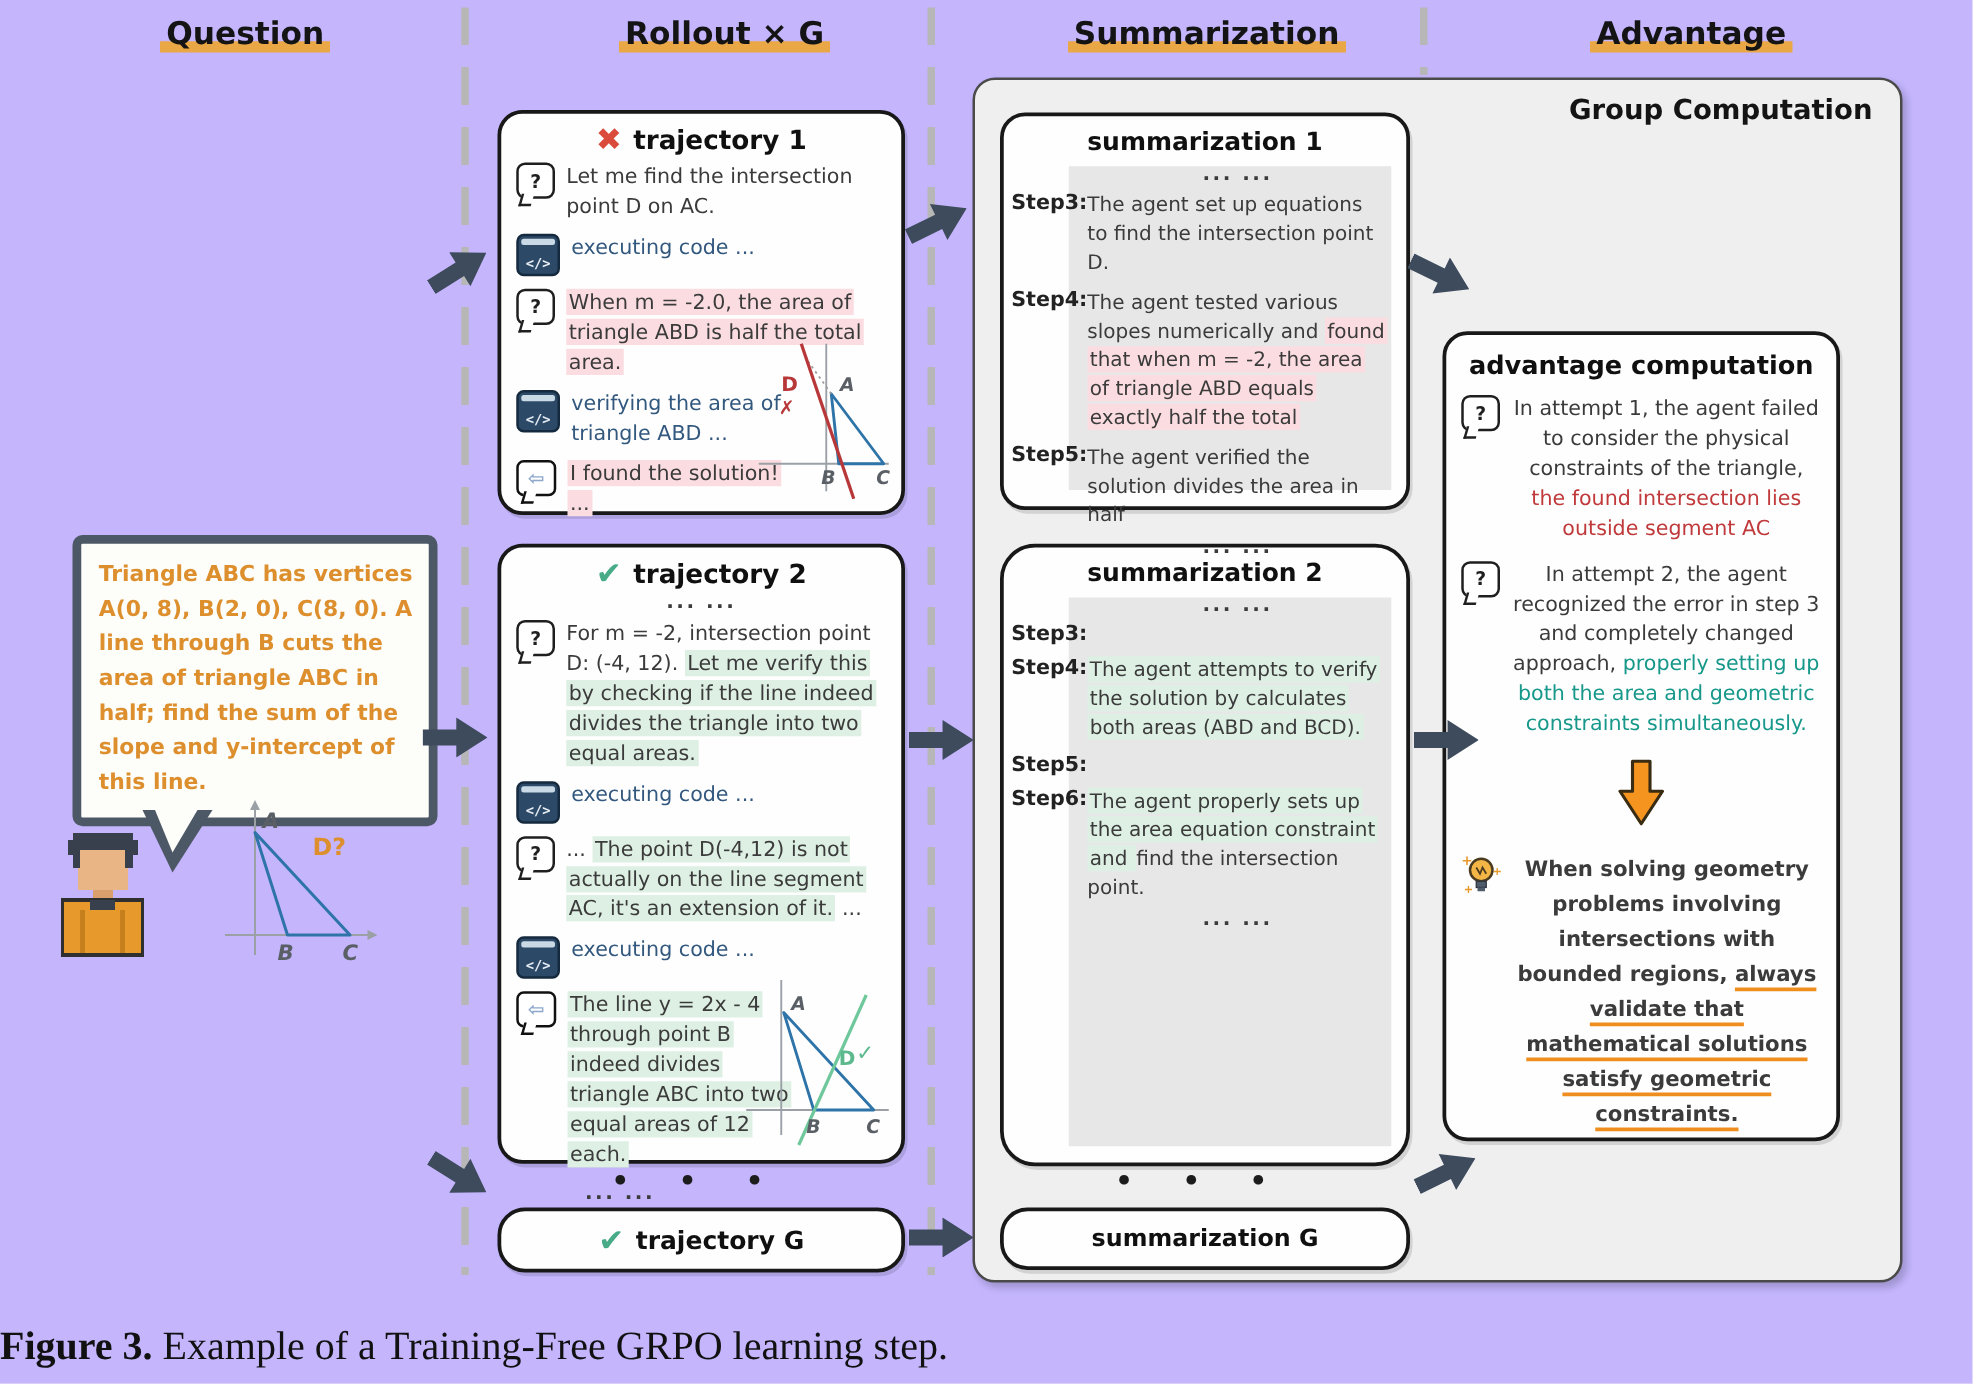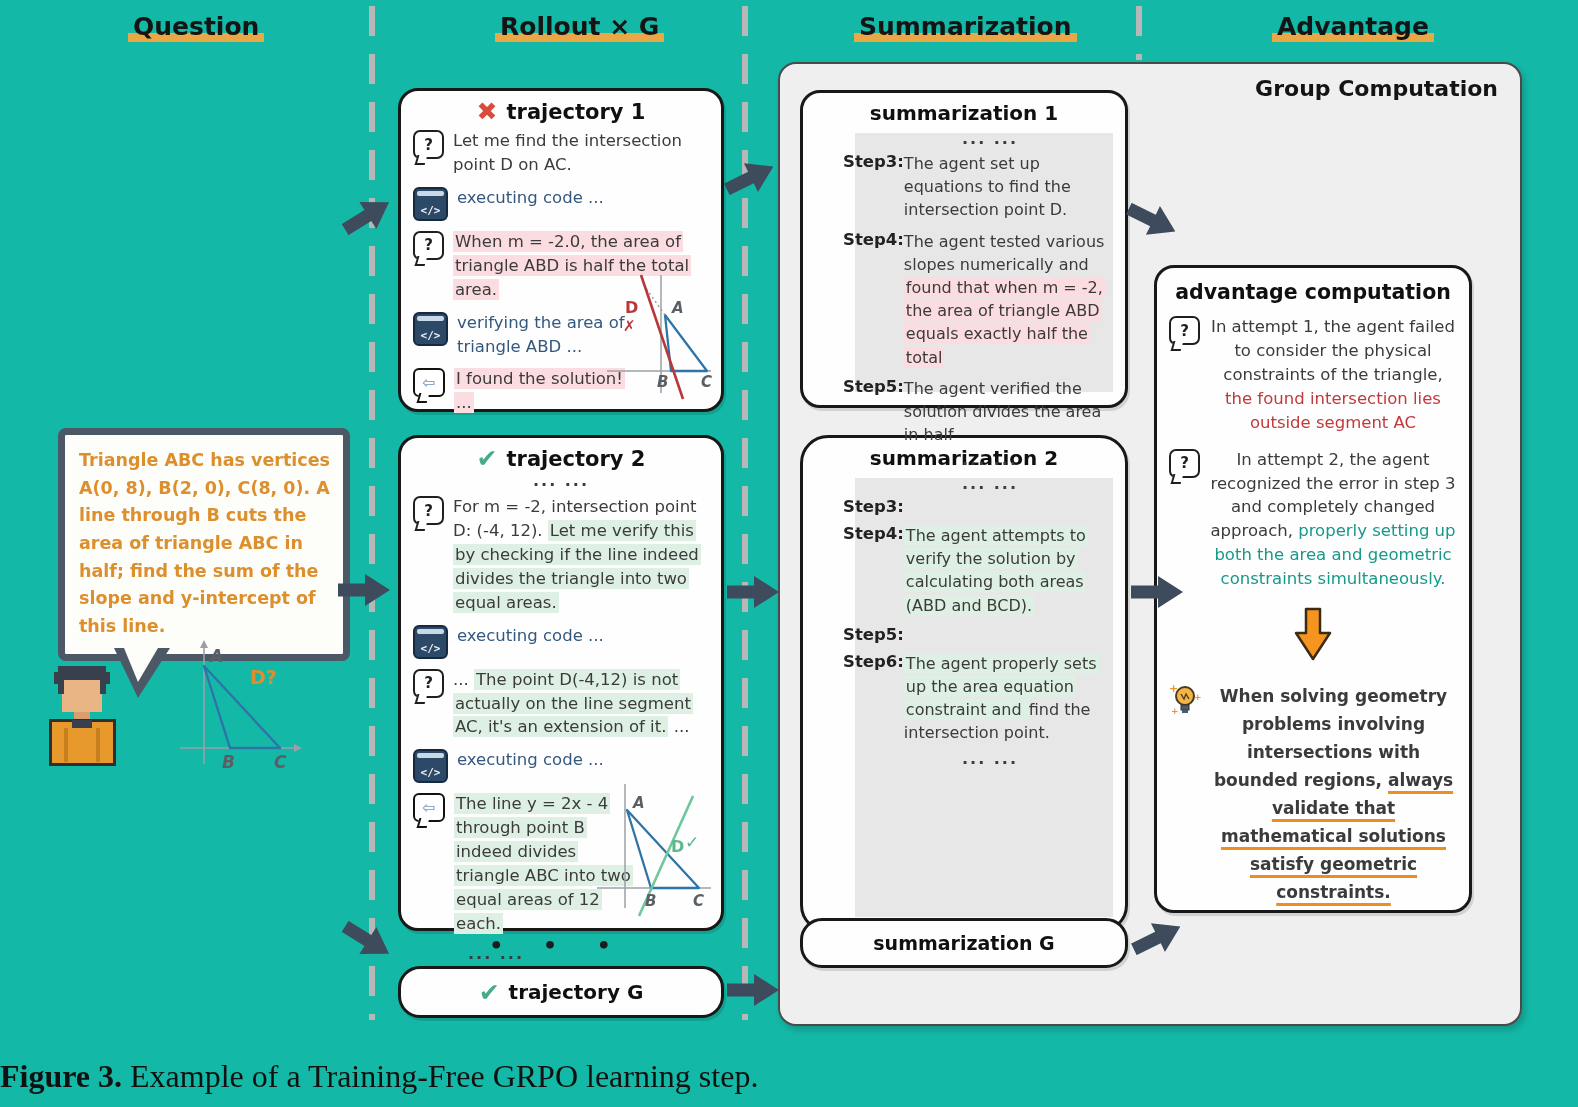--- a/index.html
+++ b/index.html
@@ -1,16 +1,16 @@
 <!DOCTYPE html>
 <html><head>
 <meta charset="utf-8">
 <style>
   html,body{margin:0;padding:0;background:#f7f7f4;}
-  .canvas{position:relative;width:1578px;height:1107px;background:#14b8a6;overflow:hidden;
+  .canvas{position:relative;width:1578px;height:1107px;background:#c4b5fd;overflow:hidden;
           font-family:"DejaVu Sans",sans-serif;color:#3b3b3b;}
   
   .col-header{position:absolute;font-size:25px;font-weight:bold;color:#141414;}
   .col-header span{box-shadow:inset 0 -9px 0 #e9a746;padding:0 5px 1px 5px;}
   
   .vdash{position:absolute;width:6px;top:6px;
          background:repeating-linear-gradient(180deg,#b7b7b7 0 30px,transparent 30px 48px);}
   
   .group-panel{position:absolute;left:778px;top:62px;width:740px;height:960px;background:#efeff0;
                border:2px solid #4a4a4a;border-radius:18px;box-shadow:3px 4px 6px rgba(0,0,0,.18);}
@@ -52,21 +52,21 @@
              padding-bottom:2px;margin-top:1px;}
   .icon-code::before{content:"";position:absolute;top:2px;left:2px;right:2px;height:5px;background:#c9d9e6;border-radius:2px;}
   .icon-reply{position:relative;display:inline-flex;align-items:center;justify-content:center;
               flex:0 0 28px;width:28px;height:25px;border:2.5px solid #111;border-radius:6px;
               background:#fff;font-size:16px;font-weight:bold;color:#8fa9cc;margin-top:1px;}
   .icon-reply::after{content:"";position:absolute;left:3px;bottom:-8px;width:8px;height:8px;background:#fff;
               border-left:2.5px solid #111;border-bottom:2.5px solid #111;transform:skewX(-16deg);}
   
   .inner-gray{position:absolute;left:52px;right:12px;top:40px;bottom:13px;background:#e7e7e8;}
   .sum-content{position:relative;z-index:1;padding-top:4px;}
-  .step{display:flex;padding:4px 16px 4px 6px;margin-left:34px;}
+  .step{display:flex;padding:4px 16px 4px 6px;}
   .step-label{flex:0 0 48px;font-weight:bold;font-size:16.5px;color:#222;}
   .step-text{flex:1;font-size:16px;line-height:1.45;color:#3b3b3b;}
   
   .parrow{position:absolute;width:52px;height:40px;background:#3e4b5d;
           clip-path:polygon(0% 34%,52% 34%,52% 10%,100% 50%,52% 90%,52% 66%,0% 66%);}
   
   .caption{position:absolute;left:0;right:0;top:1058px;text-align:left;
            font-family:"Liberation Serif",serif;font-size:32px;color:#111;}
   .caption b{font-weight:bold;}
   svg text{font-family:"DejaVu Sans",sans-serif;}
@@ -240,36 +240,36 @@
       <span>summarization 2</span>
     </div>
     <div class="inner-gray"></div>
     <div class="sum-content">
       <div class="dots-h" style="margin-left:52px;">... ...</div>
       <div class="step">
         <span class="step-label">Step3:</span>
       </div>
       <div class="step">
         <span class="step-label">Step4:</span>
-        <div class="step-text"><span class="hl-green">The agent attempts to verify the solution by calculating both areas (ABD and BCD).</span></div>
+        <div class="step-text"><span class="hl-green">The agent attempts to verify the solution by calculates both areas (ABD and BCD).</span></div>
       </div>
       <div class="step">
         <span class="step-label">Step5:</span>
       </div>
       <div class="step">
         <span class="step-label">Step6:</span>
         <div class="step-text"><span class="hl-green">The agent properly sets up the area equation constraint and </span><span>find the intersection point.</span></div>
       </div>
       <div class="dots-h" style="margin-left:52px;">... ...</div>
     </div>
   </div>
 
   <div class="dots-v" style="left:800px;top:933px;width:322px;">•  •  •</div>
 
-  <div class="tbox pill" style="left:800px;top:918px;width:322px;height:44px;font-size:19px;">
+  <div class="tbox pill" style="left:800px;top:966px;width:322px;height:44px;font-size:19px;">
     <span>summarization G</span>
   </div>
 
   <div class="tbox" style="left:1154px;top:265px;width:312px;height:642px;text-align:center;">
     <div class="tbox-header" style="font-size:20.5px;padding-top:12px;padding-bottom:6px;">
       <span>advantage computation</span>
     </div>
     <div class="row">
       <span class="icon-thought">?</span>
       <div class="row-text">

